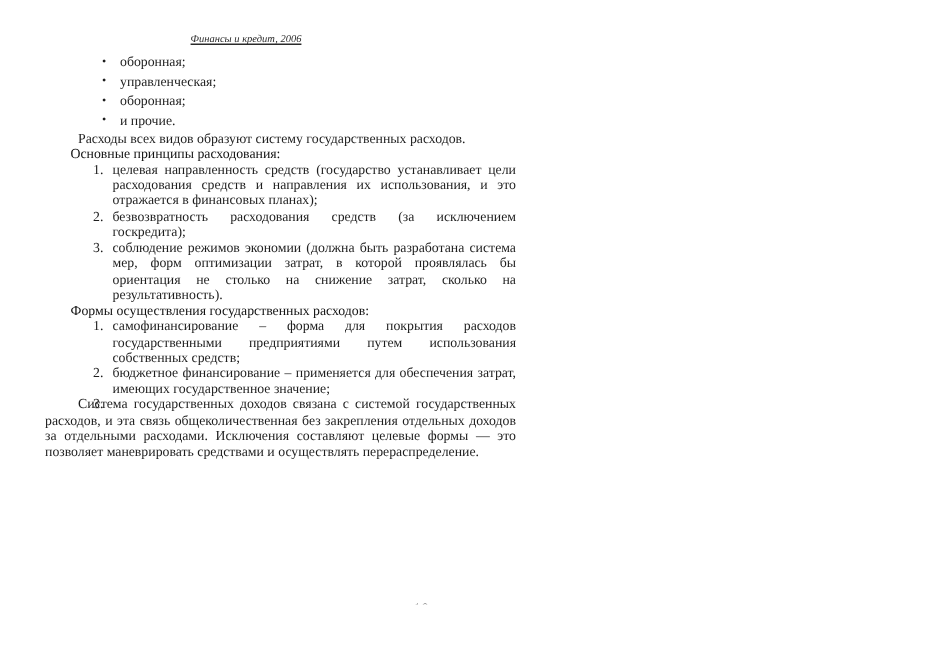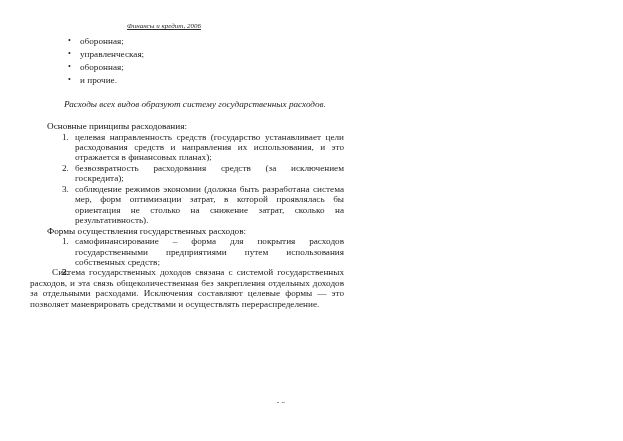--- a/index.html
+++ b/index.html
@@ -46,22 +46,21 @@
     padding-left: 50px;
     line-height: 12.9px;
   }
   ul.bullets .bullet-glyph {
     position: absolute;
     left: 38px;
     top: 0;
     font-size: 8px;
   }
   p.lead {
-    margin: 12px;
-    font-style: italic;
+    margin: 0;
     text-indent: 22px;
     text-align: justify;
   }
   p.heading {
     margin: 0 0 0 17px;
     font-weight: normal;
     color: #121212;
   }
   ol.numlist {
     list-style: none;
@@ -141,20 +140,21 @@
 
     <p class="heading">Формы осуществления государственных расходов:</p>
 
     <ol class="numlist">
       <li>
         <span class="num">1.</span>
         <span>самофинансирование – форма для покрытия расходов государственными предприятиями путем использования собственных средств;</span>
       </li>
       <li>
         <span class="num">2.</span>
+        <span>бюджетное финансирование – применяется для обеспечения затрат, имеющих государственное значение;</span>
       </li>
       <li>
         <span class="num">3.</span>
       </li>
     </ol>
 
     <p class="closing">Система государственных доходов связана с системой государственных расходов, и эта связь общеколичественная без закрепления отдельных доходов за отдельными расходами. Исключения составляют целевые формы — это позволяет маневрировать средствами и осуществлять перераспределение.</p>
 
   </div>
 

